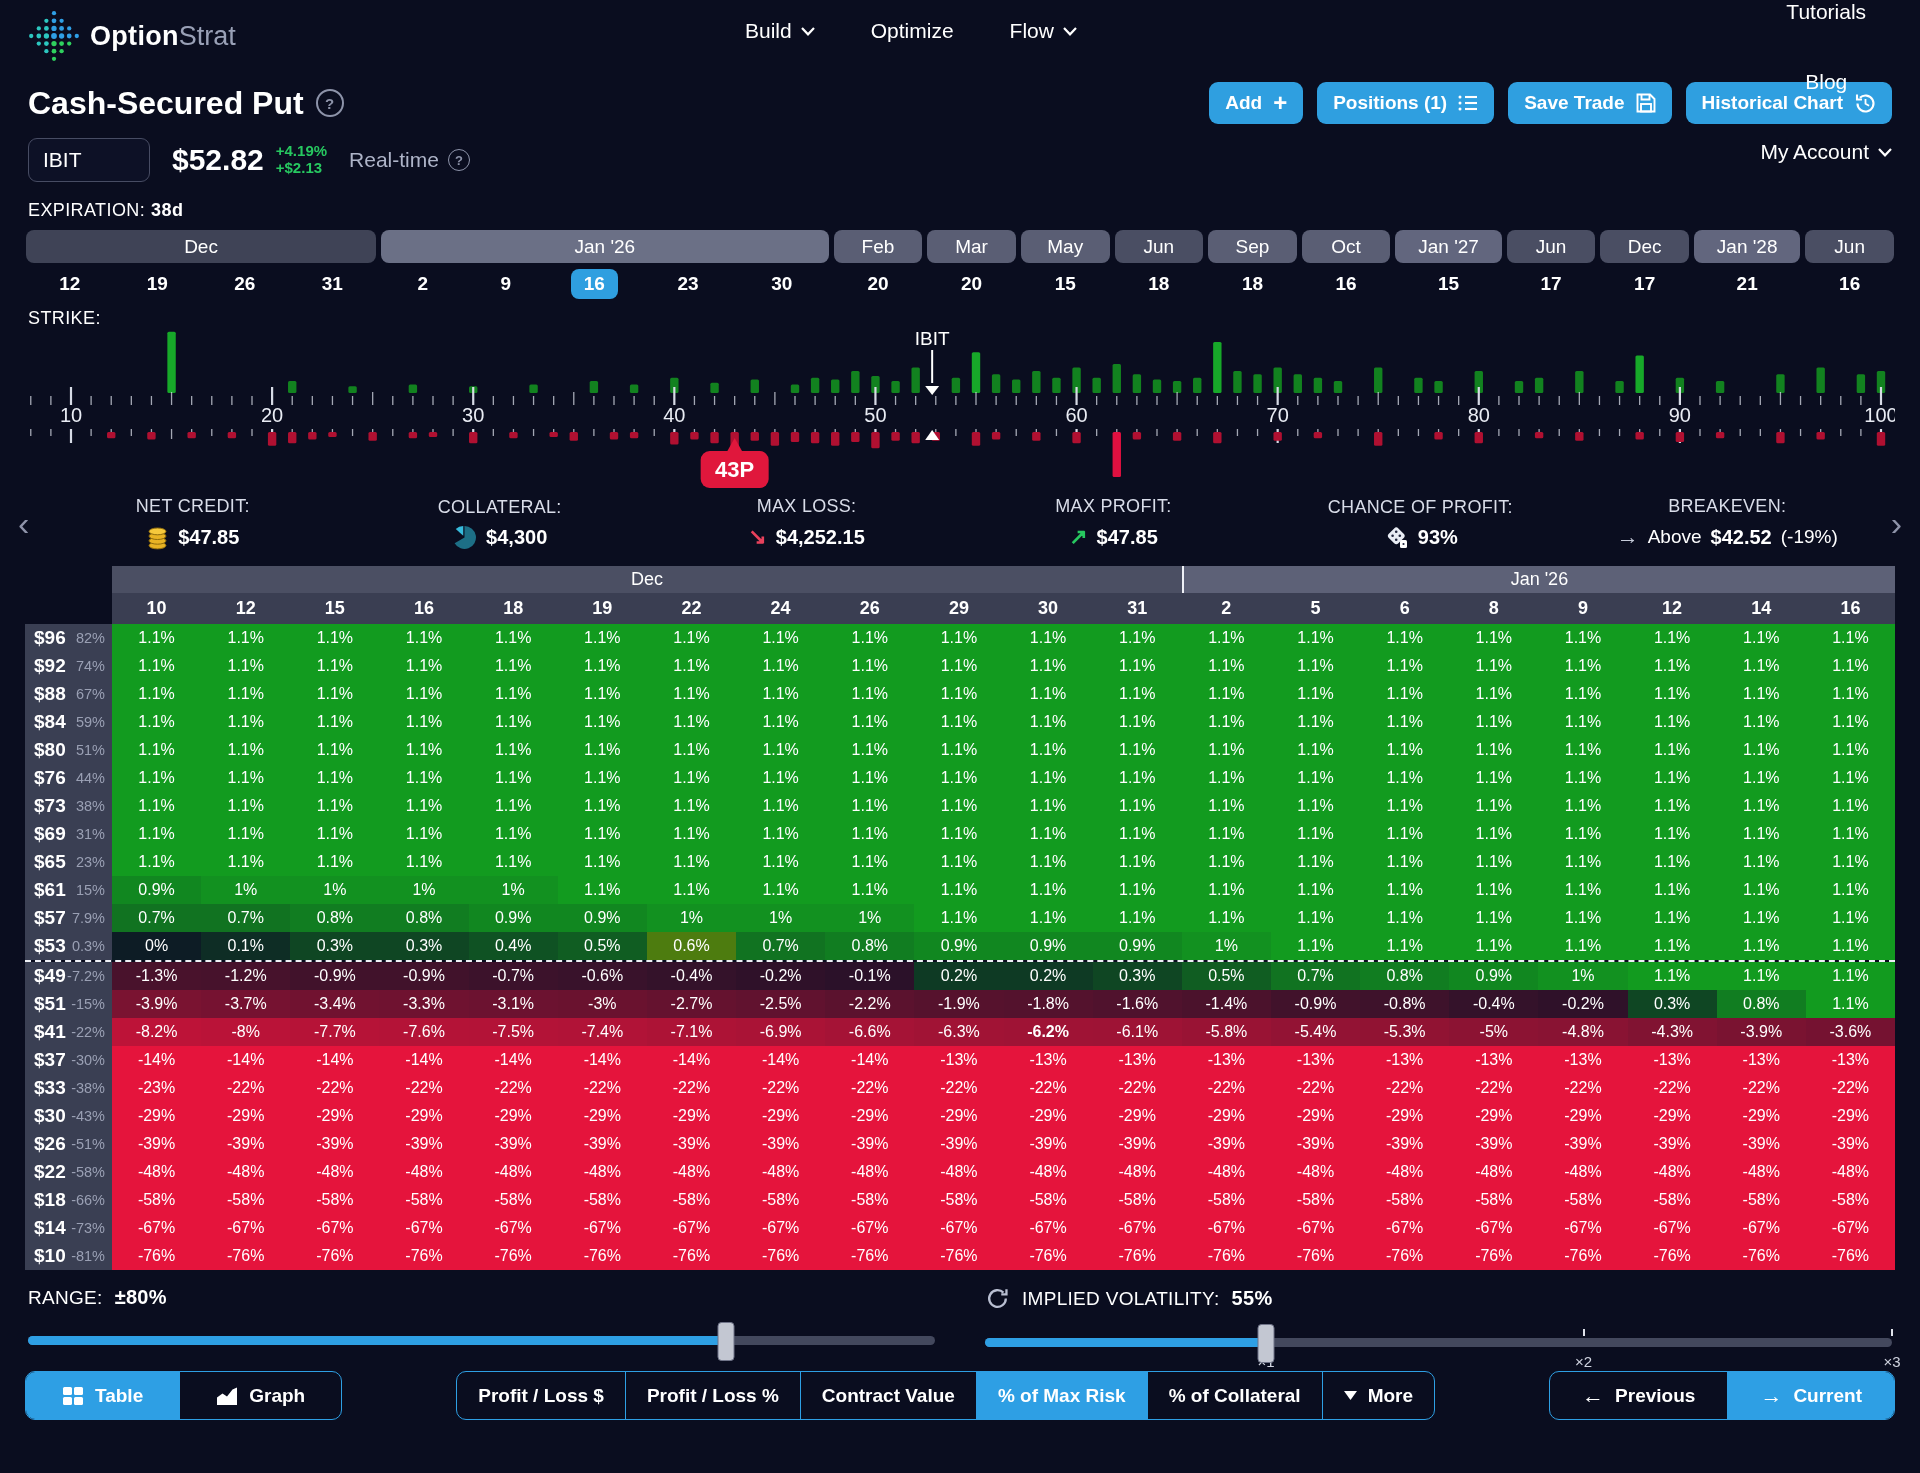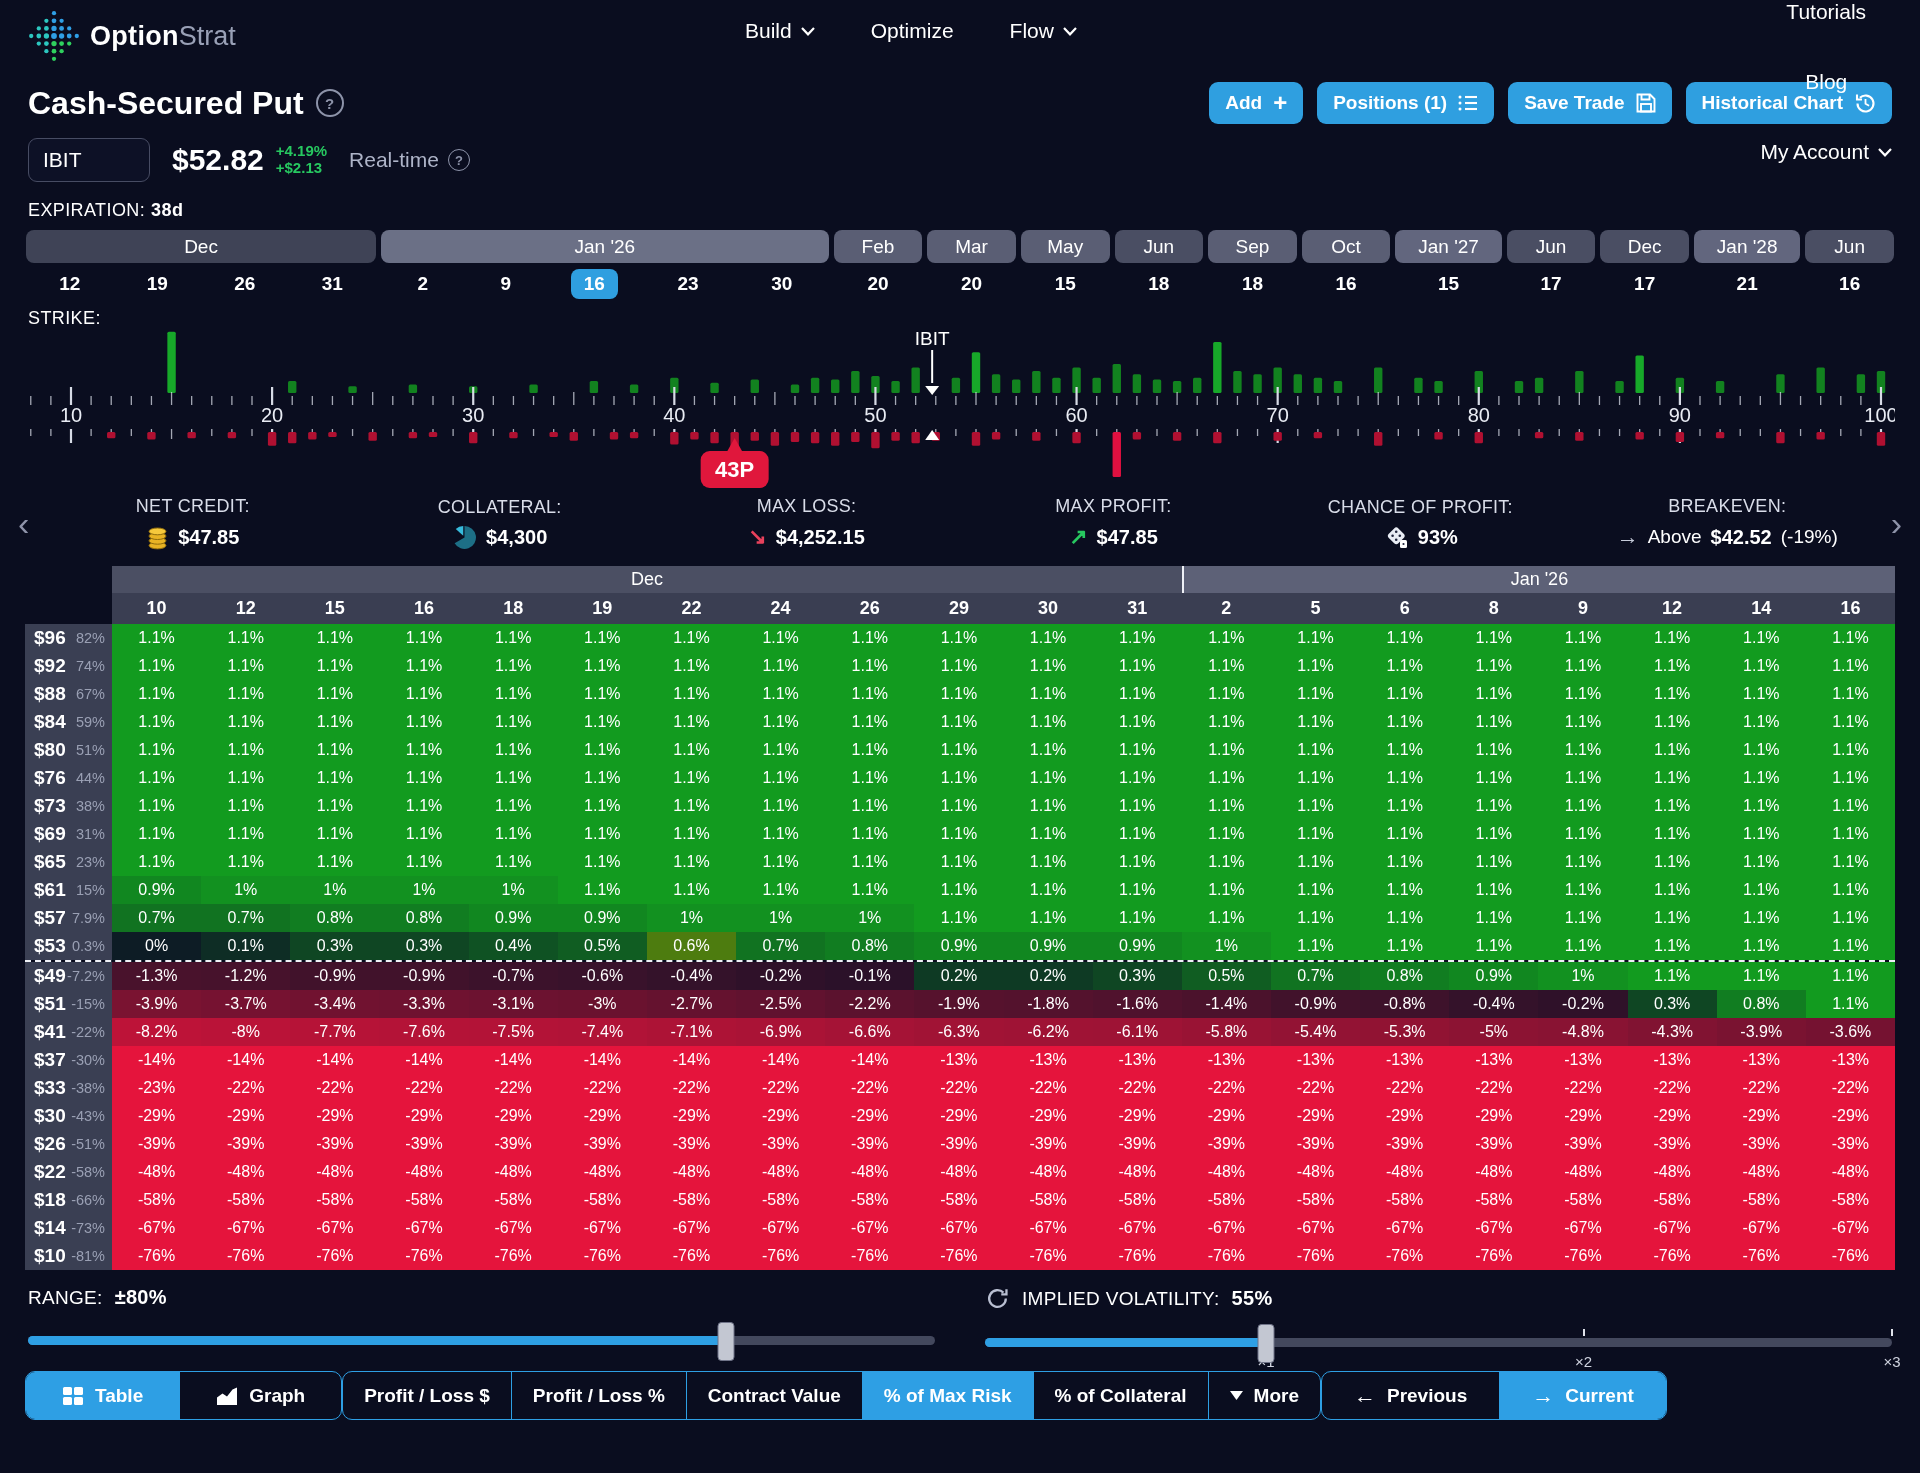--- a/index.html
+++ b/index.html
@@ -73,21 +73,21 @@
   .sblock{flex:1;}
   .slabel{font-size:19px;display:flex;align-items:center;gap:12px;letter-spacing:.3px;}
   .slabel b{font-size:20px;}
   .slider{position:relative;height:9px;background:#43485d;border-radius:5px;margin-top:27px;cursor:pointer;}
   .sfill{position:absolute;left:0;top:0;height:9px;background:#2e9fe4;border-radius:5px;}
   .shandle{position:absolute;top:-14px;width:15px;height:37px;background:#c3c7d2;border:1px solid #6f7388;border-radius:4px;transform:translateX(-50%);cursor:grab;}
   .smark{position:absolute;top:15px;transform:translateX(-50%);color:#cfd3df;font-size:15px;}
   .stick{position:absolute;top:-9px;width:2px;height:7px;background:#dfe2ea;transform:translateX(-50%);}
 
   
-  .bottom-bar{display:flex;padding:24px 25px 0 25px;}
+  .bottom-bar{display:flex;justify-content:space-between;padding:24px 25px 0 25px;}
   .bgroup{display:flex;border:1px solid #2e9fe4;border-radius:10px;overflow:hidden;}
   .fbtn{height:47px;display:flex;align-items:center;justify-content:center;gap:11px;font-size:19px;font-weight:bold;padding:0 23px;cursor:pointer;background:transparent;}
   .fbtn.active{background:#2e9fe4;}
   .bgroup .fbtn + .fbtn{border-left:1px solid #2e9fe4;}
   .arrow-glyph{font-size:22px;font-weight:bold;line-height:1;}
 </style>
 </head>
 <body>
 
 <div class="app">
@@ -1084,21 +1084,21 @@
         <div class="t-cell" style="background: rgb(189, 19, 56);">-8.2%</div>
         <div class="t-cell" style="background: rgb(186, 19, 56);">-8%</div>
         <div class="t-cell" style="background: rgb(182, 19, 55);">-7.7%</div>
         <div class="t-cell" style="background: rgb(180, 19, 55);">-7.6%</div>
         <div class="t-cell" style="background: rgb(179, 19, 55);">-7.5%</div>
         <div class="t-cell" style="background: rgb(177, 19, 55);">-7.4%</div>
         <div class="t-cell" style="background: rgb(173, 19, 54);">-7.1%</div>
         <div class="t-cell" style="background: rgb(170, 19, 54);">-6.9%</div>
         <div class="t-cell" style="background: rgb(165, 19, 54);">-6.6%</div>
         <div class="t-cell" style="background: rgb(161, 19, 53);">-6.3%</div>
-        <div class="t-cell" style="background: rgb(159, 19, 53);">-6.2%</div>
+        <div class="t-cell" style="background: rgb(159, 19, 53); font-weight: bold;">-6.2%</div>
         <div class="t-cell" style="background: rgb(158, 19, 53);">-6.1%</div>
         <div class="t-cell" style="background: rgb(153, 19, 52);">-5.8%</div>
         <div class="t-cell" style="background: rgb(147, 19, 52);">-5.4%</div>
         <div class="t-cell" style="background: rgb(145, 19, 51);">-5.3%</div>
         <div class="t-cell" style="background: rgb(140, 19, 51);">-5%</div>
         <div class="t-cell" style="background: rgb(137, 19, 51);">-4.8%</div>
         <div class="t-cell" style="background: rgb(129, 19, 50);">-4.3%</div>
         <div class="t-cell" style="background: rgb(122, 19, 49);">-3.9%</div>
         <div class="t-cell" style="background: rgb(117, 18, 49);">-3.6%</div>
       </div>

